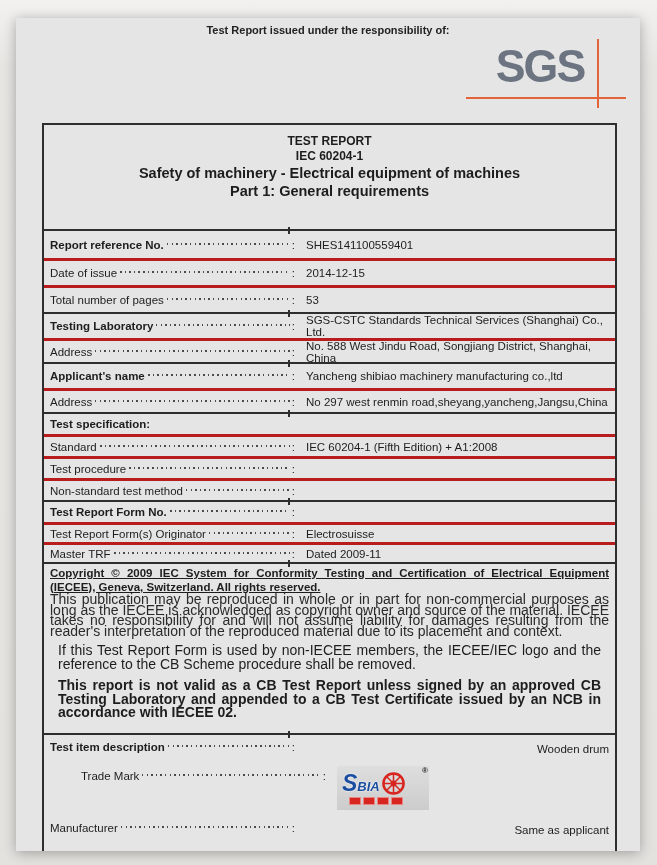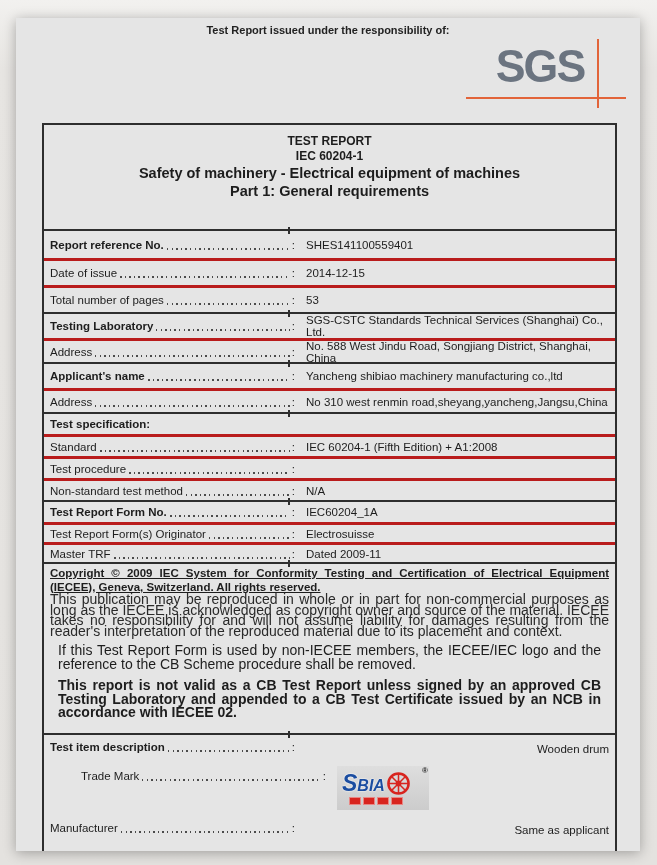--- a/index.html
+++ b/index.html
@@ -37,21 +37,21 @@
   }
   .title-sec{text-align:center;font-weight:bold;padding:9px 0 29px;}
   .t1{font-size:12px;line-height:15px;}
   .t2{font-size:14.5px;line-height:18px;}
   .sec{border-top:2px solid #2e2e2e;position:relative;}
   .sec::before{content:"";position:absolute;left:244px;top:-4px;width:1.5px;height:7px;background:#2e2e2e;}
   .row{display:flex;align-items:center;padding:0 6px;box-sizing:border-box;}
   .sep .row + .row{border-top:3px solid #b91c1c;}
   .h27{height:27px}.h24{height:24px}.h22{height:22px}.h20{height:20px}
   .h26{height:26px}.h56{height:56px}
-  .lcell{width:245px;flex:none;display:flex;align-items:center;white-space:nowrap;}
+  .lcell{width:245px;flex:none;display:flex;white-space:nowrap;}
   .lab{color:#1d1d1d;}
   .b{font-weight:bold;}
   .leader{
     flex:1;height:2px;margin:0 2px 0 3px;transform:translateY(4px);
     background-image:repeating-linear-gradient(90deg,#4b4b4b 0 1.5px,transparent 1.5px 4.6px);
   }
   .colon{flex:none;}
   .vcell{flex:1;padding-left:11px;}
   .vlow{transform:translateY(2px);text-align:right;}
   .rowtop{align-items:flex-start;padding-top:5px;margin-left:31px;}
@@ -64,21 +64,21 @@
   
   .tm-box{
     position:relative;width:92px;height:44px;margin-top:2px;
     background:linear-gradient(180deg,#dedede,#cccccc);
     display:flex;flex-direction:column;justify-content:center;
     padding:2px 5px;box-sizing:border-box;
   }
   .tm-main{display:flex;align-items:center;}
   .tm-text{
     display:block;font-style:italic;font-weight:bold;color:#1b4da0;
-    font-size:16px;line-height:1;letter-spacing:0;
+    font-size:13px;line-height:1;letter-spacing:0;
     text-shadow:0 0 1px #ffffff,0 0 2px #ffffff;
   }
   .tm-text::first-letter{font-size:23px;}
   .tm-wheel{width:25px;height:25px;margin-left:1px;flex:none;}
   .tm-strip{display:flex;gap:2px;margin:1px 0 0 7px;}
   .tm-strip i{
     width:12px;height:8px;background:#d8251f;border-radius:1px;
     box-shadow:inset 0 0 0 1px rgba(255,255,255,.45);
   }
   .tm-reg{position:absolute;top:0;right:1px;font-size:8px;font-weight:bold;color:#222;}
@@ -159,21 +159,21 @@
             <span class="colon">:</span>
           </div>
         <div class="vcell">Yancheng shibiao machinery manufacturing co.,ltd</div>
       </div>
       <div class="row h24">
         <div class="lcell">
             <span class="lab">Address</span>
             <span class="leader"></span>
             <span class="colon">:</span>
           </div>
-        <div class="vcell">No 310 west renmin road,sheyang,yancheng,Jangsu,China</div>
+        <div class="vcell">No 297 west renmin road,sheyang,yancheng,Jangsu,China</div>
       </div>
     </div>
 
     <div class="sec sep">
       <div class="row h20">
         <div class="lcell">
             <span class="lab b">Test specification:</span>
           </div>
       </div>
       <div class="row h22">
@@ -190,32 +190,30 @@
             <span class="leader"></span>
             <span class="colon">:</span>
           </div>
       </div>
       <div class="row h22">
         <div class="lcell">
             <span class="lab">Non-standard test method</span>
             <span class="leader"></span>
             <span class="colon">:</span>
           </div>
-        <div class="vcell">N/A</div>
       </div>
     </div>
 
     <div class="sec sep">
       <div class="row h20">
         <div class="lcell">
             <span class="lab b">Test Report Form No.</span>
             <span class="leader"></span>
             <span class="colon">:</span>
           </div>
-        <div class="vcell">IEC60204_1A</div>
       </div>
       <div class="row h20">
         <div class="lcell">
             <span class="lab">Test Report Form(s) Originator</span>
             <span class="leader"></span>
             <span class="colon">:</span>
           </div>
         <div class="vcell">Electrosuisse</div>
       </div>
       <div class="row h20">

